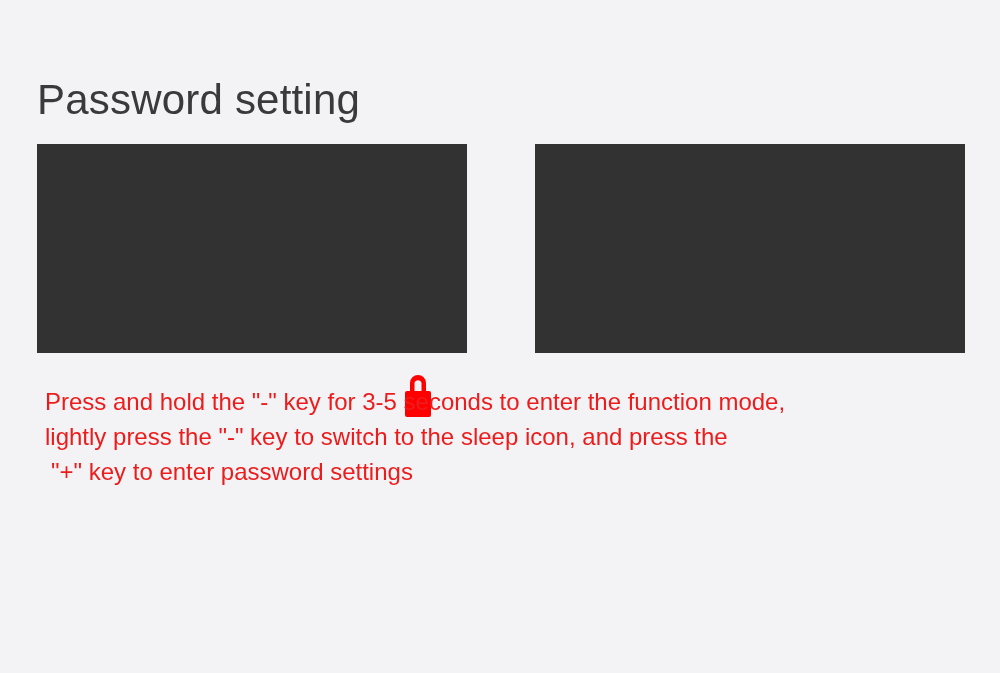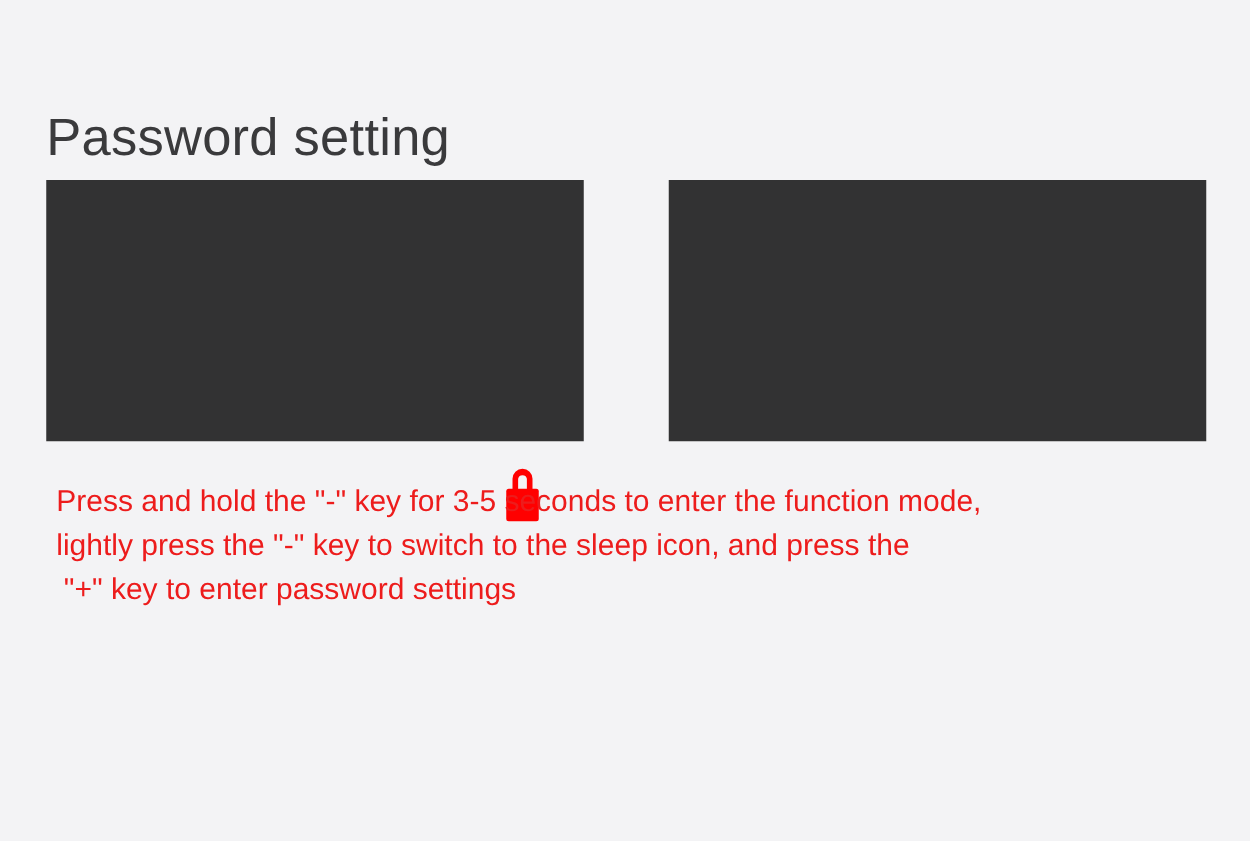--- a/index.html
+++ b/index.html
@@ -18,21 +18,21 @@
   #page {
     position: relative;
     width: 1000px;
     height: 673px;
   }
 
   
   #page-title {
     position: absolute;
     left: 37px;
-    top: 82px;
+    top: 72px;
     font-size: 42px;
     line-height: 56px;
     font-weight: 400;
     color: #3a3a3c;
     letter-spacing: 0.2px;
     white-space: nowrap;
   }
 
   
   .device-panel {

